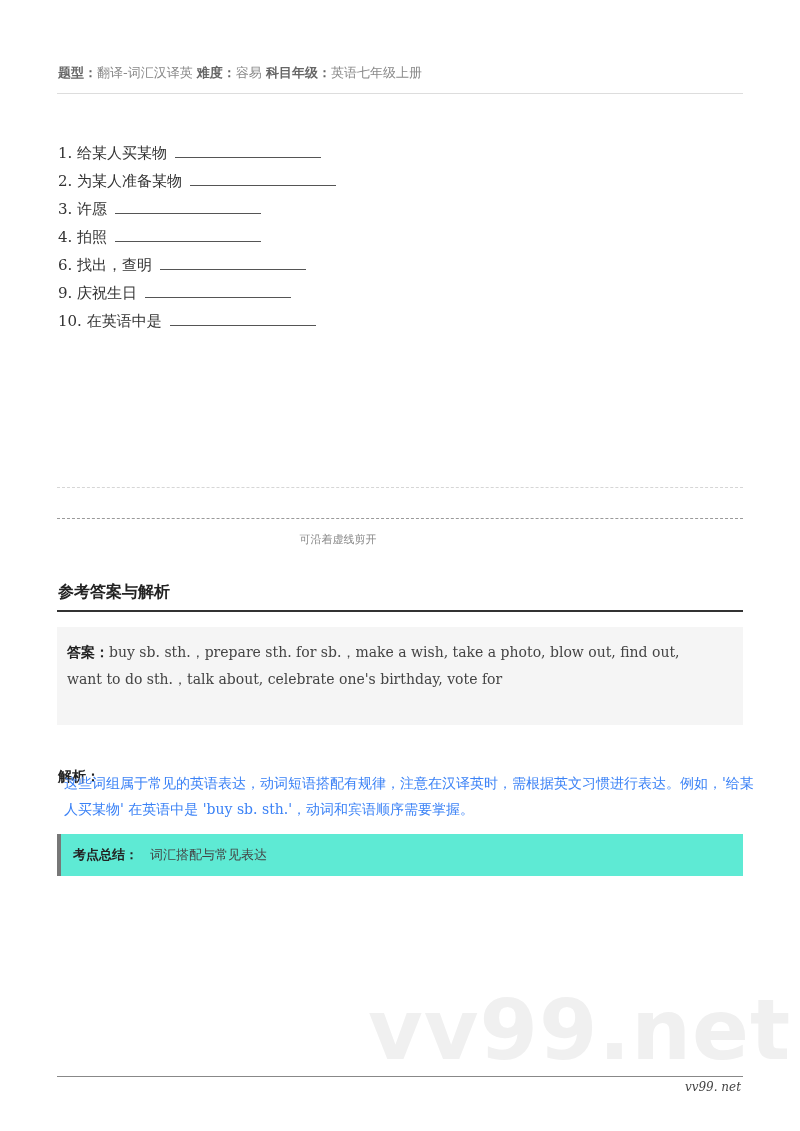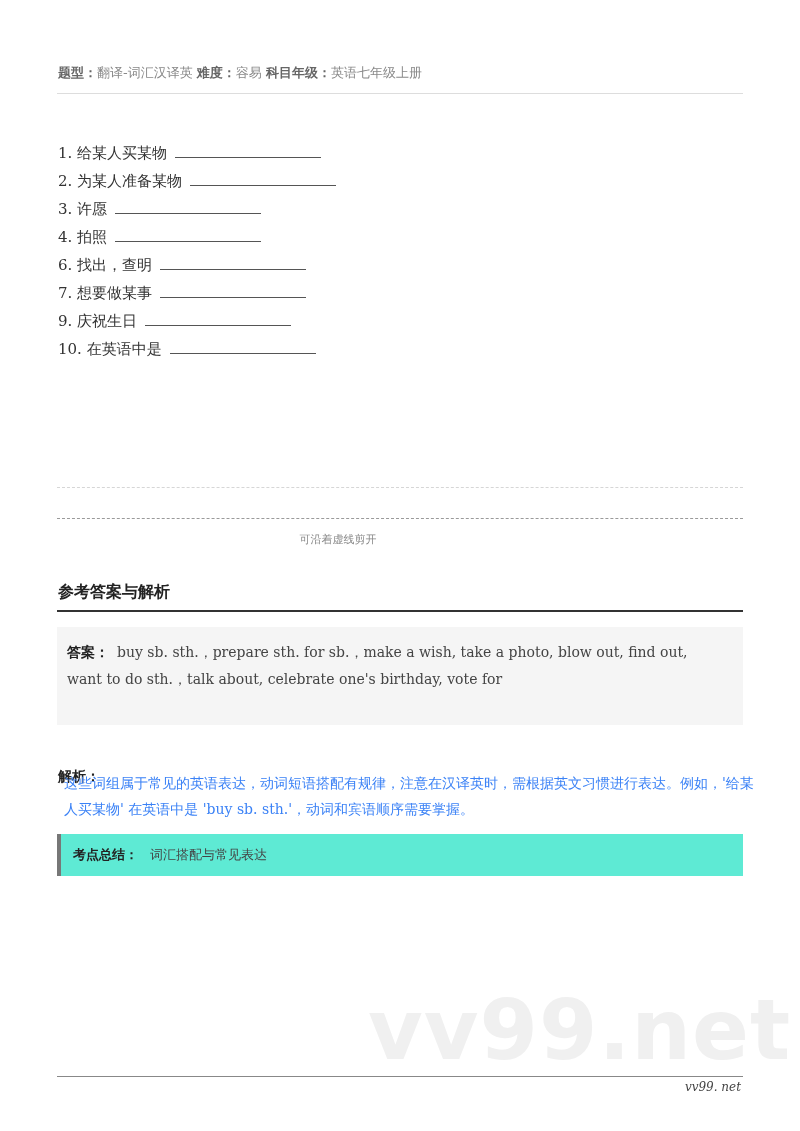--- a/index.html
+++ b/index.html
@@ -38,21 +38,20 @@
     }
     .sec-rule { position: absolute; left: 57px; top: 610px; width: 686px; height: 2px; background: #333333; }
 
     .answer-box {
       position: absolute; left: 57px; top: 627px; width: 686px; height: 98px;
       background: #f5f5f5; box-sizing: border-box; padding: 12px 28px 0 10px;
       font-size: 14px; line-height: 26.5px; color: #444444;
     }
     .answer-box .label {
       font-family: "DejaVu Sans", "Liberation Sans", sans-serif; font-weight: bold; color: #222222;
-      margin-right: 8px;
       text-align: right;
     }
 
     .analysis-label {
       position: absolute; left: 58px; top: 748px;
       font-family: "DejaVu Sans", "Liberation Sans", sans-serif;
       font-size: 14px; font-weight: bold; color: #222222; margin-top: 20px;
     }
     .analysis-text {
       position: absolute; left: 64px; top: 770px; width: 690px;
@@ -89,21 +88,20 @@
   <b>科目年级：</b><span>英语七年级上册</span>
 </div>
 <div class="meta-rule"></div>
 
 <ol class="questions">
   <li class="q"><span class="num">1.</span> <span>给某人买某物</span><span class="blank"></span></li>
   <li class="q"><span class="num">2.</span> <span>为某人准备某物</span><span class="blank"></span></li>
   <li class="q"><span class="num">3.</span> <span>许愿</span><span class="blank"></span></li>
   <li class="q"><span class="num">4.</span> <span>拍照</span><span class="blank"></span></li>
   <li class="q"><span class="num">6.</span> <span>找出，查明</span><span class="blank"></span></li>
-  <li class="q"><span class="num">7.</span> <span>想要做某事</span><span class="blank"></span></li>
   <li class="q"><span class="num">9.</span> <span>庆祝生日</span><span class="blank"></span></li>
   <li class="q"><span class="num">10.</span> <span>在英语中是</span><span class="blank"></span></li>
 </ol>
 
 <div class="dash1"></div>
 <div class="dash2"></div>
 <div class="cut-hint">可沿着虚线剪开</div>
 
 <div class="sec-title">参考答案与解析</div>
 <div class="sec-rule"></div>

